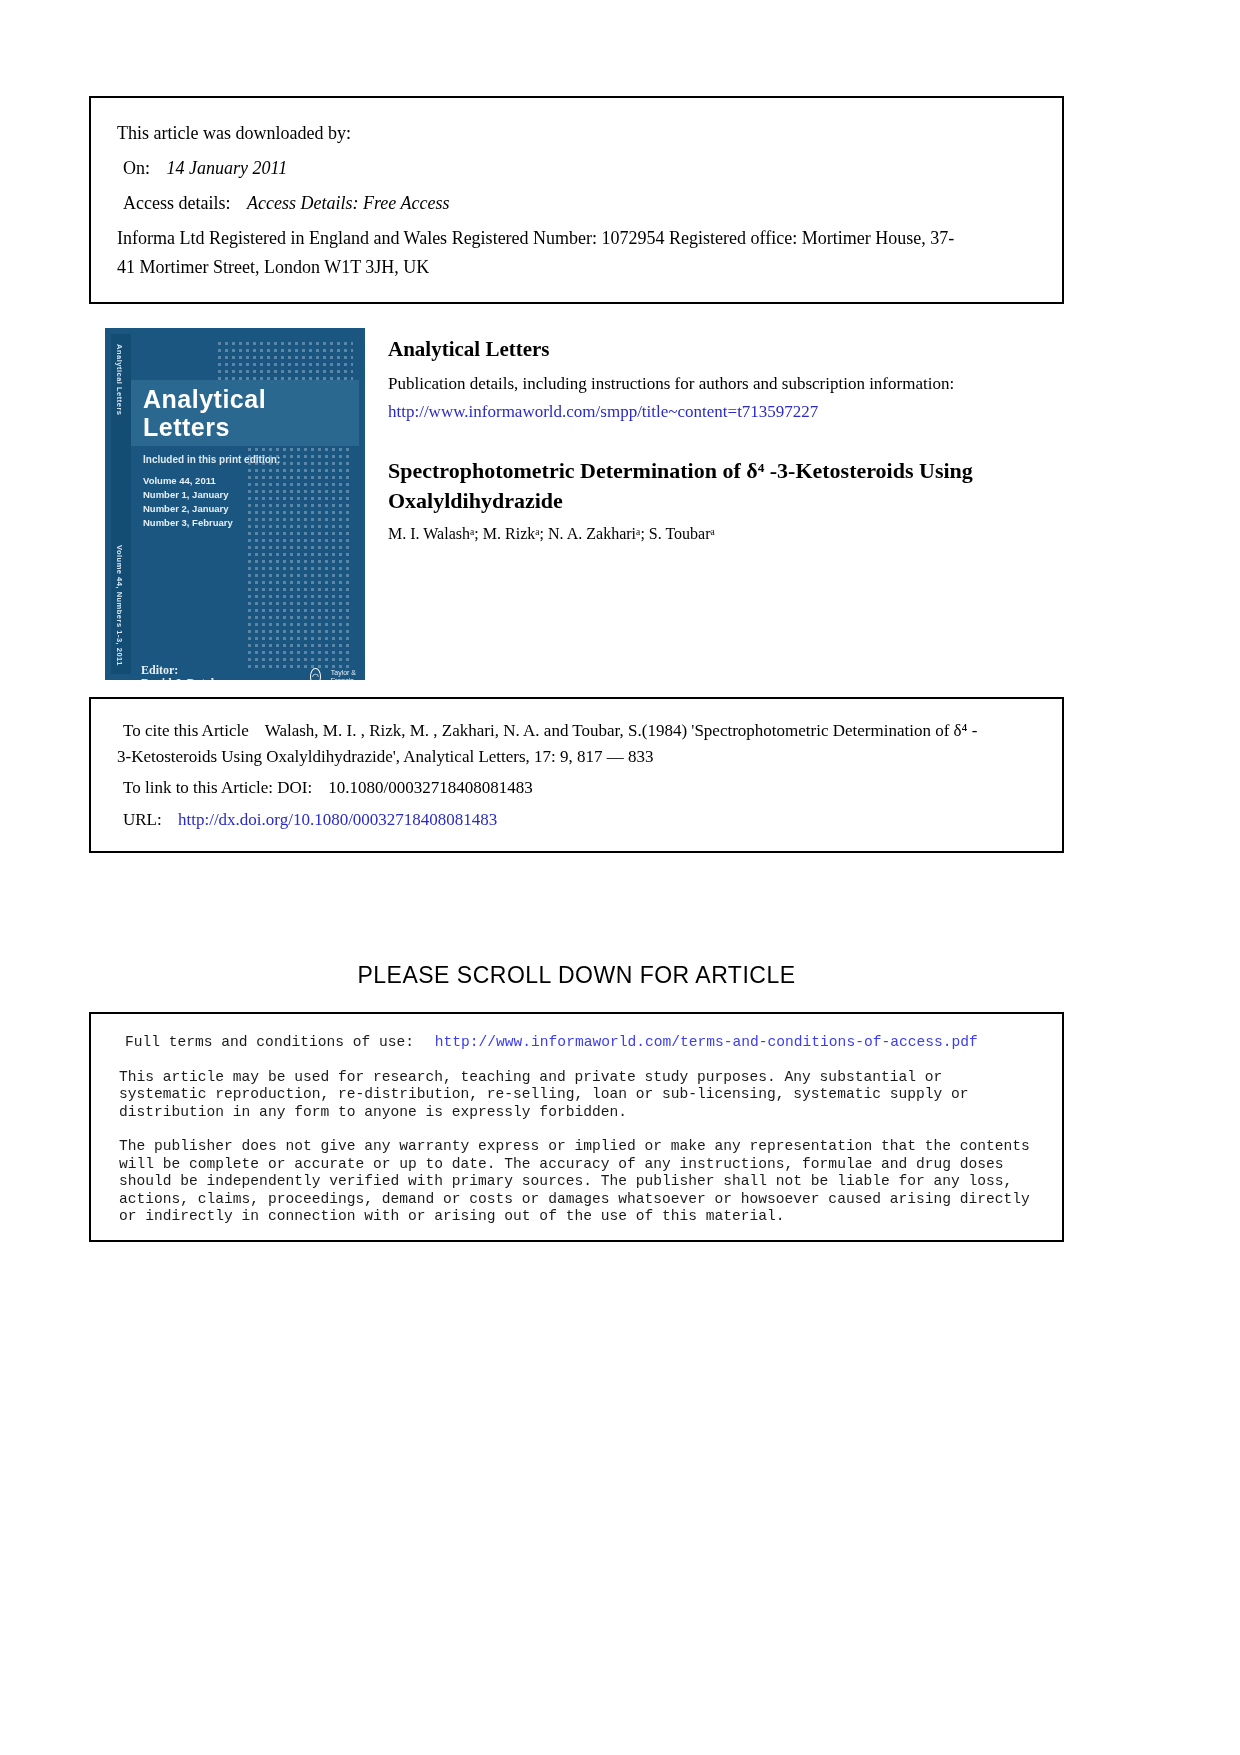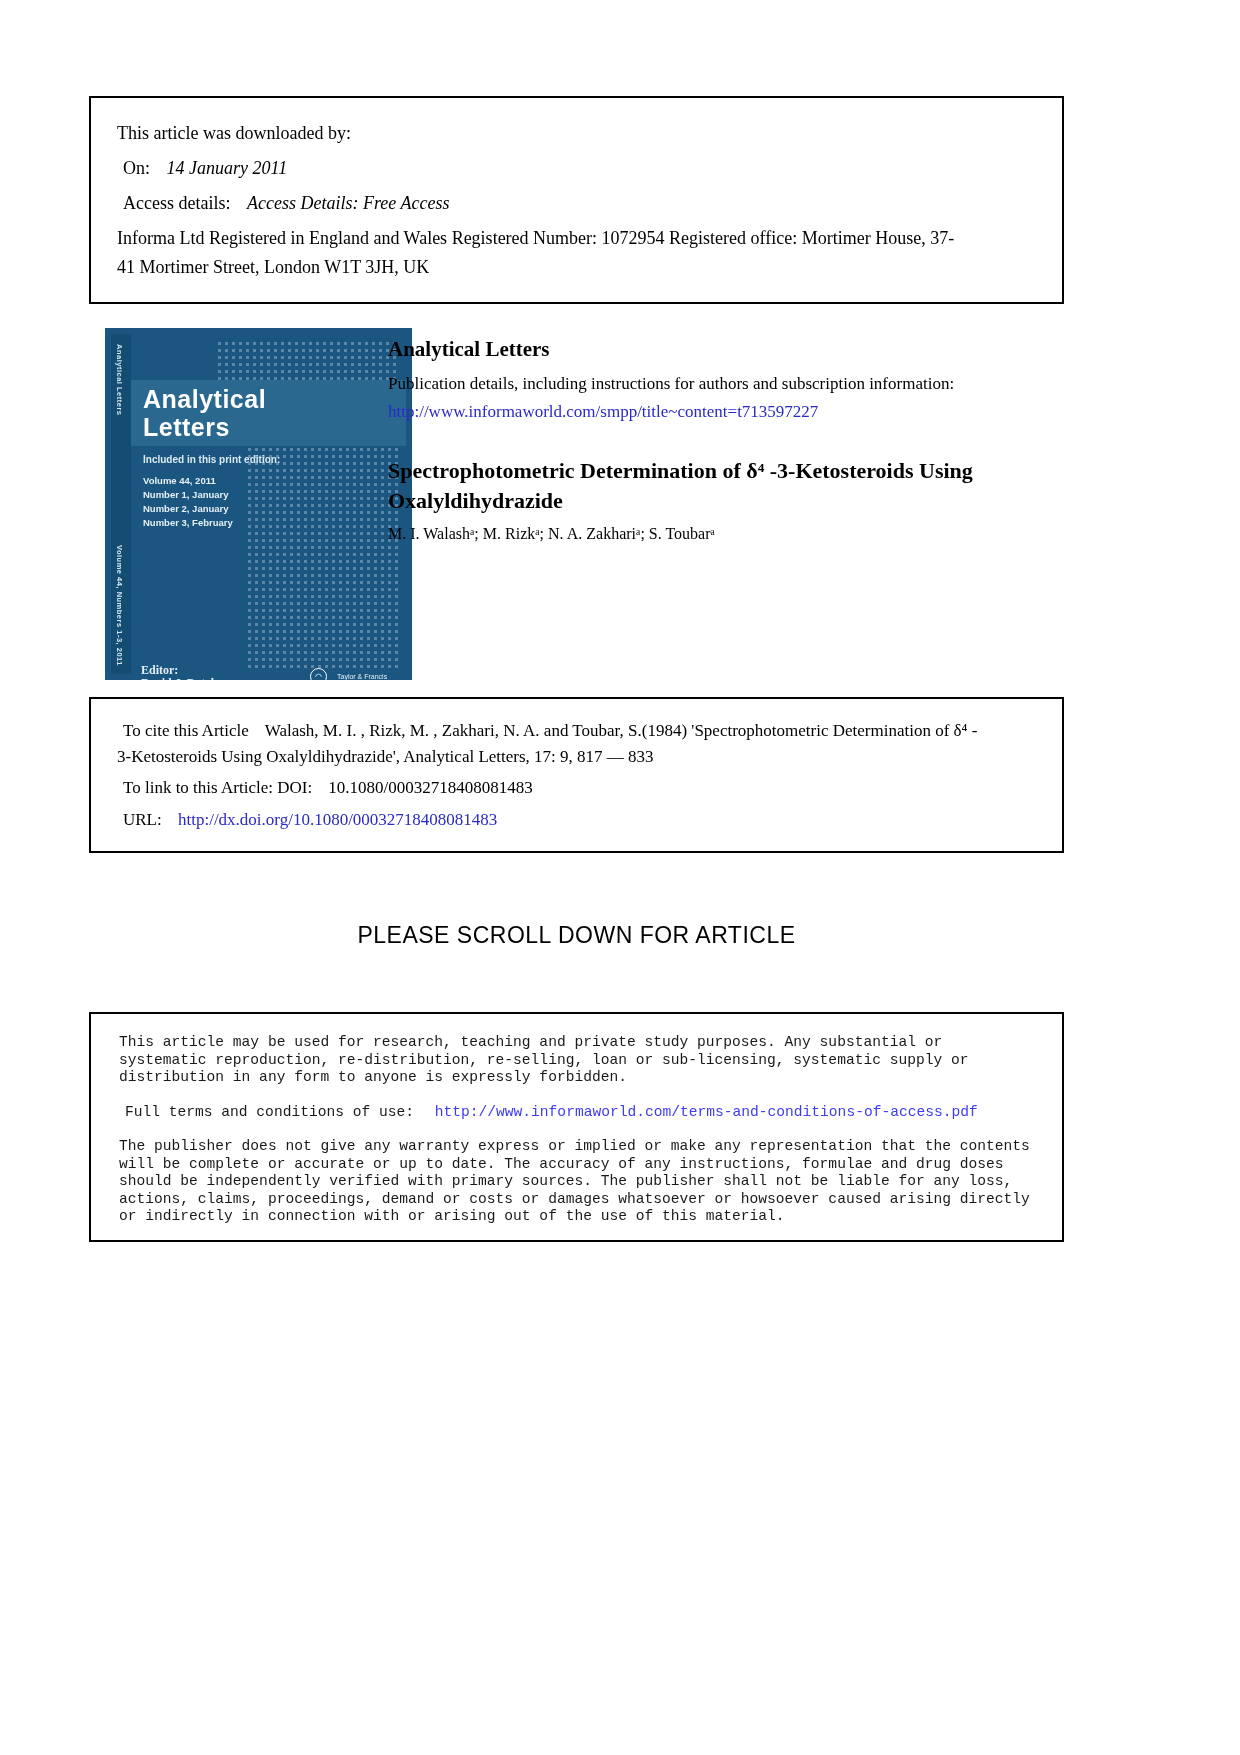--- a/index.html
+++ b/index.html
@@ -19,21 +19,21 @@
     width: 975px;
     border: 2px solid #000;
     background: #fff;
   }
   
   .download-box { top: 72px; height: 208px; padding: 15px 20px; font-size: 18px; line-height: 29px; }
   .italic { font-style: italic; }
   
   .journal { position: absolute; left: 75px; top: 298px; width: 965px; }
   .cover {
-    position: absolute; left: 0; top: 0; width: 307px; height: 352px;
+    position: absolute; left: 0; top: 0; width: 260px; height: 352px;
     background: var(--cover-bg, #1a5680);
     overflow: hidden;
   }
   .cover-dots {
     position: absolute;
     background-image: radial-gradient(circle, var(--cover-dot, #5d87a8) 1.4px, transparent 1.7px);
     background-size: 7px 7px;
   }
   .dots-top  { left: 105px; right: 6px; top: 6px; height: 46px; }
   .dots-main { left: 135px; right: 6px; top: 112px; bottom: 6px; }
@@ -90,21 +90,21 @@
   .pub-details { font-size: 17px; line-height: 22px; margin-top: 11px; }
   .link { color: var(--serif-link, #2a2ac8); text-decoration: none; font-size: 17px; line-height: 22px; }
   .article-title { font-size: 22px; font-weight: bold; line-height: 30px; margin-top: 33px; }
   .authors { font-size: 16px; margin-top: 7px; line-height: 22px; }
   .affiliation { font-size: 15.5px; margin-top: 3px; line-height: 20px; }
   
   .cite-box { top: 673px; min-height: 128px; padding: 13px 20px; font-size: 17px; line-height: 25.5px; }
   .bold { font-weight: normal; text-align: right; }
   
   .scroll-notice {
-    position: absolute; left: 65px; top: 898px; width: 975px;
+    position: absolute; left: 65px; top: 938px; width: 975px;
     text-align: center;
     font-family: "Liberation Sans", sans-serif;
     font-size: 23px; letter-spacing: 0.5px; color: #000;
   }
   
   .terms-box {
     top: 988px; min-height: 207px; padding: 14px 22px;
     font-family: "Liberation Mono", "DejaVu Sans Mono", monospace;
     font-size: 14.6px; line-height: 17.5px; color: #1a1a1a;
   }
@@ -160,24 +160,24 @@
   <div class="box cite-box">
     <div><span class="bold">To cite this Article</span><span class="pre"> Walash, M. I. , Rizk, M. , Zakhari, N. A. and Toubar, S.(1984) 'Spectrophotometric Determination of δ⁴ -
 3-Ketosteroids Using Oxalyldihydrazide', Analytical Letters, 17: 9, 817 — 833</span></div>
     <div><span class="bold">To link to this Article: DOI: </span><span>10.1080/00032718408081483</span></div>
     <div><span class="bold">URL: </span><a class="link" href="#">http://dx.doi.org/10.1080/00032718408081483</a></div>
   </div>
 
   <div class="scroll-notice">PLEASE SCROLL DOWN FOR ARTICLE</div>
 
   <div class="box terms-box">
+    <div class="mono-para"><span>Full terms and conditions of use: </span><a class="mono-link" href="#">http://www.informaworld.com/terms-and-conditions-of-access.pdf</a></div>
     <div class="mono-para pre">This article may be used for research, teaching and private study purposes. Any substantial or
 systematic reproduction, re-distribution, re-selling, loan or sub-licensing, systematic supply or
 distribution in any form to anyone is expressly forbidden.</div>
-    <div class="mono-para"><span>Full terms and conditions of use: </span><a class="mono-link" href="#">http://www.informaworld.com/terms-and-conditions-of-access.pdf</a></div>
     <div class="mono-para pre">The publisher does not give any warranty express or implied or make any representation that the contents
 will be complete or accurate or up to date. The accuracy of any instructions, formulae and drug doses
 should be independently verified with primary sources. The publisher shall not be liable for any loss,
 actions, claims, proceedings, demand or costs or damages whatsoever or howsoever caused arising directly
 or indirectly in connection with or arising out of the use of this material.</div>
   </div>
 
 </div>
 
 </body></html>

